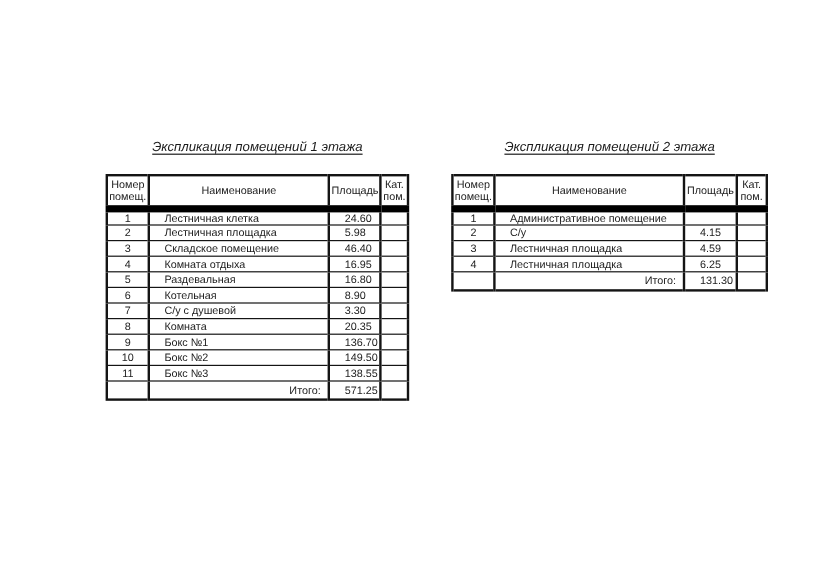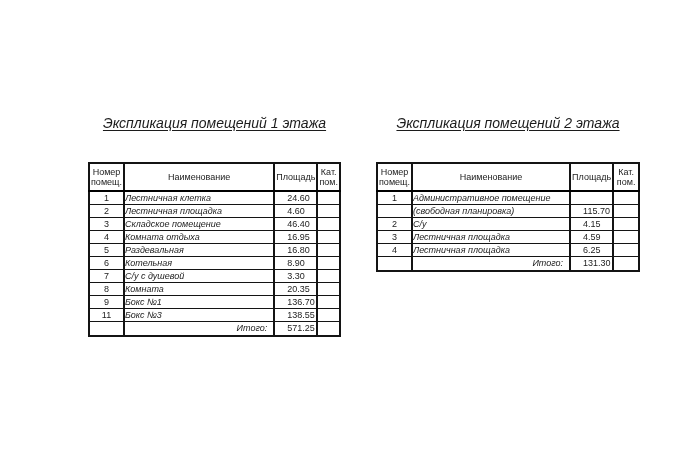--- a/index.html
+++ b/index.html
@@ -11,28 +11,28 @@
     position: relative;
     overflow: hidden;
   }
   .sheet { position: absolute; inset: 0; background: #ffffff; }
 
   .table-block { position: absolute; top: 117px; }
   .block-left  { left: 88px;  width: 253px; }
   .block-right { left: 376px; width: 264px; }
 
   .table-title {
-    font-size: 14px;
+    font-size: 11px;
     font-style: italic;
     font-weight: normal;
     text-align: center;
     text-decoration: underline;
     text-underline-offset: 2px;
     white-space: nowrap;
-    margin-bottom: 32px;
+    margin-bottom: 15px;
     height: 13px;
     line-height: 13px;
   }
 
   table.spec {
     border-collapse: collapse;
     table-layout: fixed;
     border: 2px solid #141414;
     background: #ffffff;
   }
@@ -45,26 +45,26 @@
     font-weight: normal;
     overflow: hidden;
     white-space: nowrap;
   }
   table.spec th {
     height: 28px;
     text-align: center;
     vertical-align: middle;
     line-height: 10px;
     white-space: pre-line;
-    border-bottom: 2px solid #000000;
+    border-bottom: 6px solid #000000;
     padding: 0 1px;
   }
   table.spec td { height: 13px; vertical-align: middle; }
   td.c-num  { text-align: center; }
-  td.c-name { text-align: left; padding-left: 0; padding-right: 4px; font-style: italic; }
+  td.c-name { text-align: left; padding-left: 12px; padding-right: 4px; }
   td.c-area { text-align: left; padding-left: 12px; }
   td.c-cat  { text-align: center; }
   tr.total-row td { height: 15px; margin-left: 44px; }
   td.total-label { text-align: right; padding-right: 6px; }
 </style>
 </head>
 <body>
 
 <div class="sheet">
 
@@ -92,21 +92,21 @@
           <tr>
             <td class="c-num">1</td>
             <td class="c-name">Лестничная клетка</td>
             <td class="c-area">24.60</td>
             <td class="c-cat"></td>
           </tr>
 
           <tr>
             <td class="c-num">2</td>
             <td class="c-name">Лестничная площадка</td>
-            <td class="c-area">4.60</td>
+            <td class="c-area">5.98</td>
             <td class="c-cat"></td>
           </tr>
 
           <tr>
             <td class="c-num">3</td>
             <td class="c-name">Складское помещение</td>
             <td class="c-area">46.40</td>
             <td class="c-cat"></td>
           </tr>
 
@@ -145,20 +145,26 @@
             <td class="c-cat"></td>
           </tr>
 
           <tr>
             <td class="c-num">9</td>
             <td class="c-name">Бокс №1</td>
             <td class="c-area">136.70</td>
             <td class="c-cat"></td>
           </tr>
 
+          <tr>
+            <td class="c-num">10</td>
+            <td class="c-name">Бокс №2</td>
+            <td class="c-area">149.50</td>
+            <td class="c-cat"></td>
+          </tr>
 
           <tr>
             <td class="c-num">11</td>
             <td class="c-name">Бокс №3</td>
             <td class="c-area">138.55</td>
             <td class="c-cat"></td>
           </tr>
         </tbody>
       <tbody>
         <tr class="total-row">
@@ -192,26 +198,20 @@
       </thead>
       <tbody>
 
           <tr>
             <td class="c-num">1</td>
             <td class="c-name">Административное помещение</td>
             <td class="c-area"></td>
             <td class="c-cat"></td>
           </tr>
 
-          <tr>
-            <td class="c-num"></td>
-            <td class="c-name">(свободная планировка)</td>
-            <td class="c-area">115.70</td>
-            <td class="c-cat"></td>
-          </tr>
 
           <tr>
             <td class="c-num">2</td>
             <td class="c-name">С/у</td>
             <td class="c-area">4.15</td>
             <td class="c-cat"></td>
           </tr>
 
           <tr>
             <td class="c-num">3</td>

